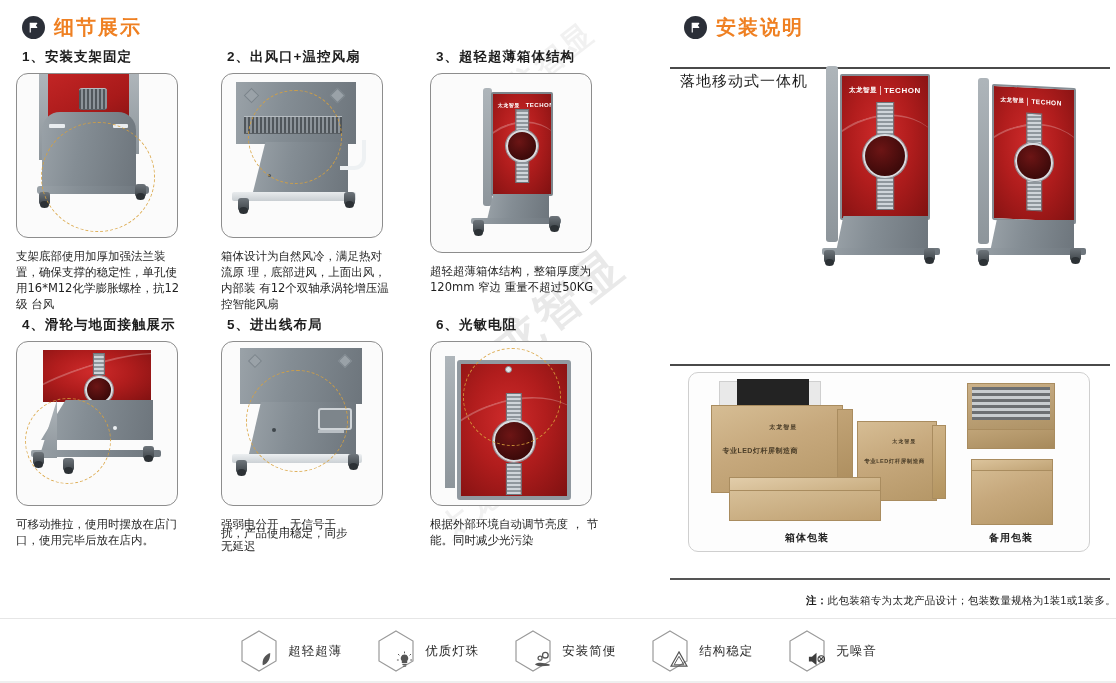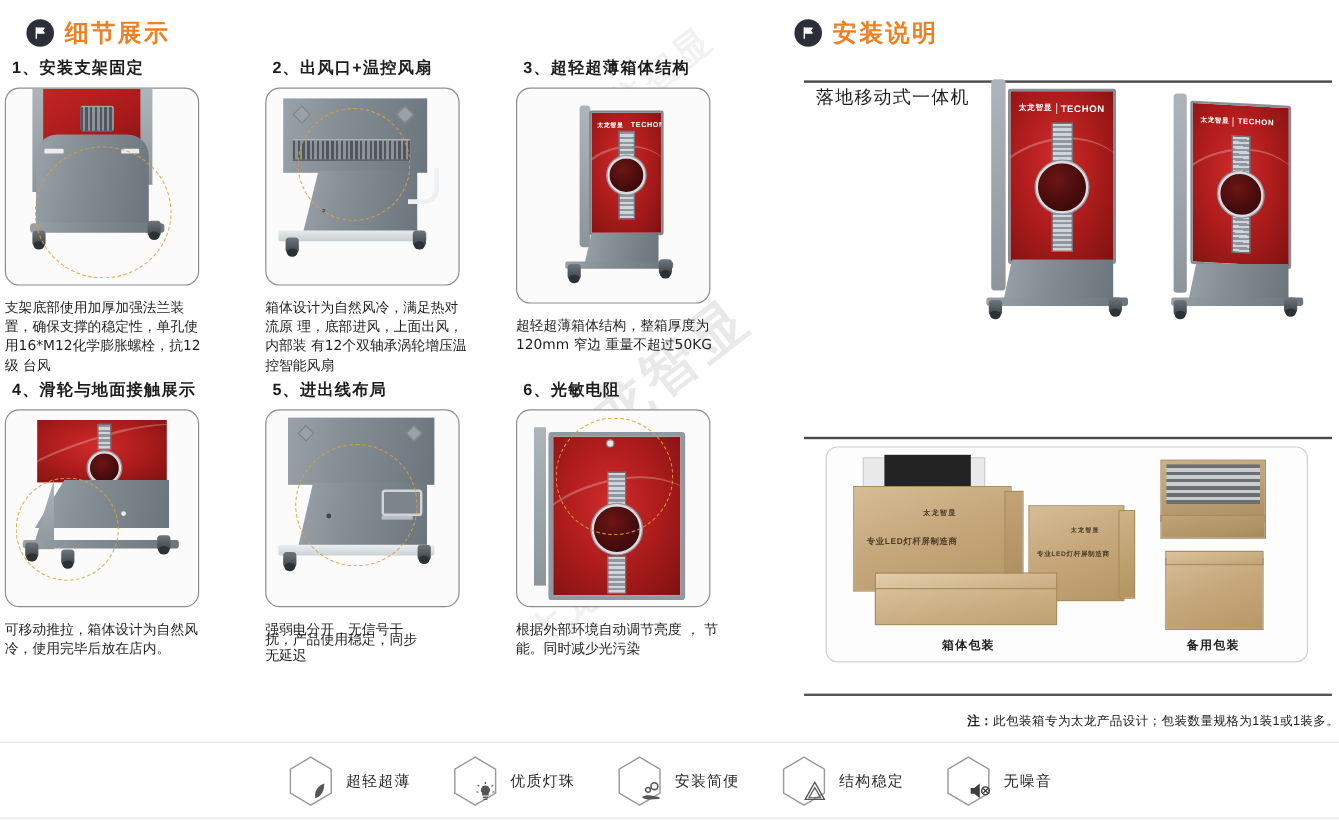--- a/index.html
+++ b/index.html
@@ -44,21 +44,21 @@
   .sec-rule{
     height:2px;background:#4a4a4a;margin-top:9px;
   }
 
   
   .left{position:absolute;left:0;top:0;width:650px;height:683px;}
   .left .sec-head{position:absolute;left:22px;top:14px;}
 
   .detail-grid{position:absolute;left:0;top:48px;width:650px;}
   .drow{display:flex;}
-  .dcell{width:207px;margin-right:0;padding-left:4px;box-sizing:border-box;}
+  .dcell{width:207px;margin-right:0;padding-left:16px;box-sizing:border-box;}
   .dcell.c2{padding-left:14px;}
   .dcell.c3{padding-left:16px;}
   .dtitle{
     font-size:13.5px;font-weight:bold;color:#1d1d1d;
     margin:0 0 7px 6px;letter-spacing:1px;white-space:nowrap;
   }
   .dphoto{
     width:160px;height:163px;
     border:1.2px solid #8d8d8d;border-radius:12px;
     background:#fbfbfb;position:relative;overflow:hidden;
@@ -135,21 +135,21 @@
   .watch .face{
     position:absolute;left:50%;top:50%;transform:translate(-50%,-50%);
     border-radius:50%;
     background:radial-gradient(circle at 40% 35%,#6d1515 0%,#3e0a0a 70%);
     border:2.5px solid #d8dde1;
     box-shadow:0 0 0 1px #8d949a;
   }
 
   
   .right{position:absolute;left:660px;top:0;width:456px;height:683px;}
-  .right .sec-head.install{position:absolute;left:2px;top:14px;}
+  .right .sec-head.install{position:absolute;left:24px;top:14px;}
   .right .rule-install{position:absolute;left:10px;top:58px;width:440px;}
   .install-label{
     position:absolute;left:20px;top:72px;
     font-size:15px;color:#1d1d1d;letter-spacing:1px;
   }
   .install-shots{position:absolute;left:150px;top:58px;width:306px;height:222px;}
 
   .right .sec-head.pack{position:absolute;left:10px;top:313px;}
   .right .rule-pack{position:absolute;left:10px;top:355px;width:440px;}
   .pack-box{
@@ -310,21 +310,21 @@
               <div class="metal" style="left:24px;top:58px;width:112px;height:40px;clip-path:polygon(22% 0,100% 0,100% 100%,0 100%);"></div>
               <div class="metal-l" style="left:22px;top:58px;width:18px;height:58px;clip-path:polygon(100% 0,100% 100%,0 100%);"></div>
               <div class="metal" style="left:14px;top:108px;width:130px;height:7px;border-radius:2px;"></div>
               <div class="caster" style="left:16px;top:110px;"></div>
               <div class="caster" style="left:46px;top:116px;"></div>
               <div class="caster" style="left:126px;top:104px;"></div>
               <div style="position:absolute;left:96px;top:84px;width:4px;height:4px;border-radius:50%;background:#eceff1;"></div>
             </div>
             <div class="hl-circle" style="left:8px;top:56px;width:84px;height:84px;"></div>
           </div>
-          <div class="ddesc">可移动推拉，箱体设计为自然风冷，使用完毕后放在店内。</div>
+          <div class="ddesc">可移动推拉，使用时摆放在店门口，使用完毕后放在店内。</div>
         </div>
 
         <div class="dcell c2">
           <div class="dtitle"><span>5、</span><span>进出线布局</span></div>
           <div class="dphoto">
             <div class="scene">
               <div class="metal" style="left:18px;top:6px;width:122px;height:56px;"></div>
               <div style="position:absolute;left:28px;top:14px;width:8px;height:8px;background:#9aa2a8;transform:rotate(45deg);border:1px solid #7b848b;"></div>
               <div style="position:absolute;left:118px;top:14px;width:8px;height:8px;background:#9aa2a8;transform:rotate(45deg);border:1px solid #7b848b;"></div>
               <div class="metal" style="left:26px;top:60px;width:108px;height:56px;clip-path:polygon(12% 0,100% 0,100% 100%,0 100%);"></div>

